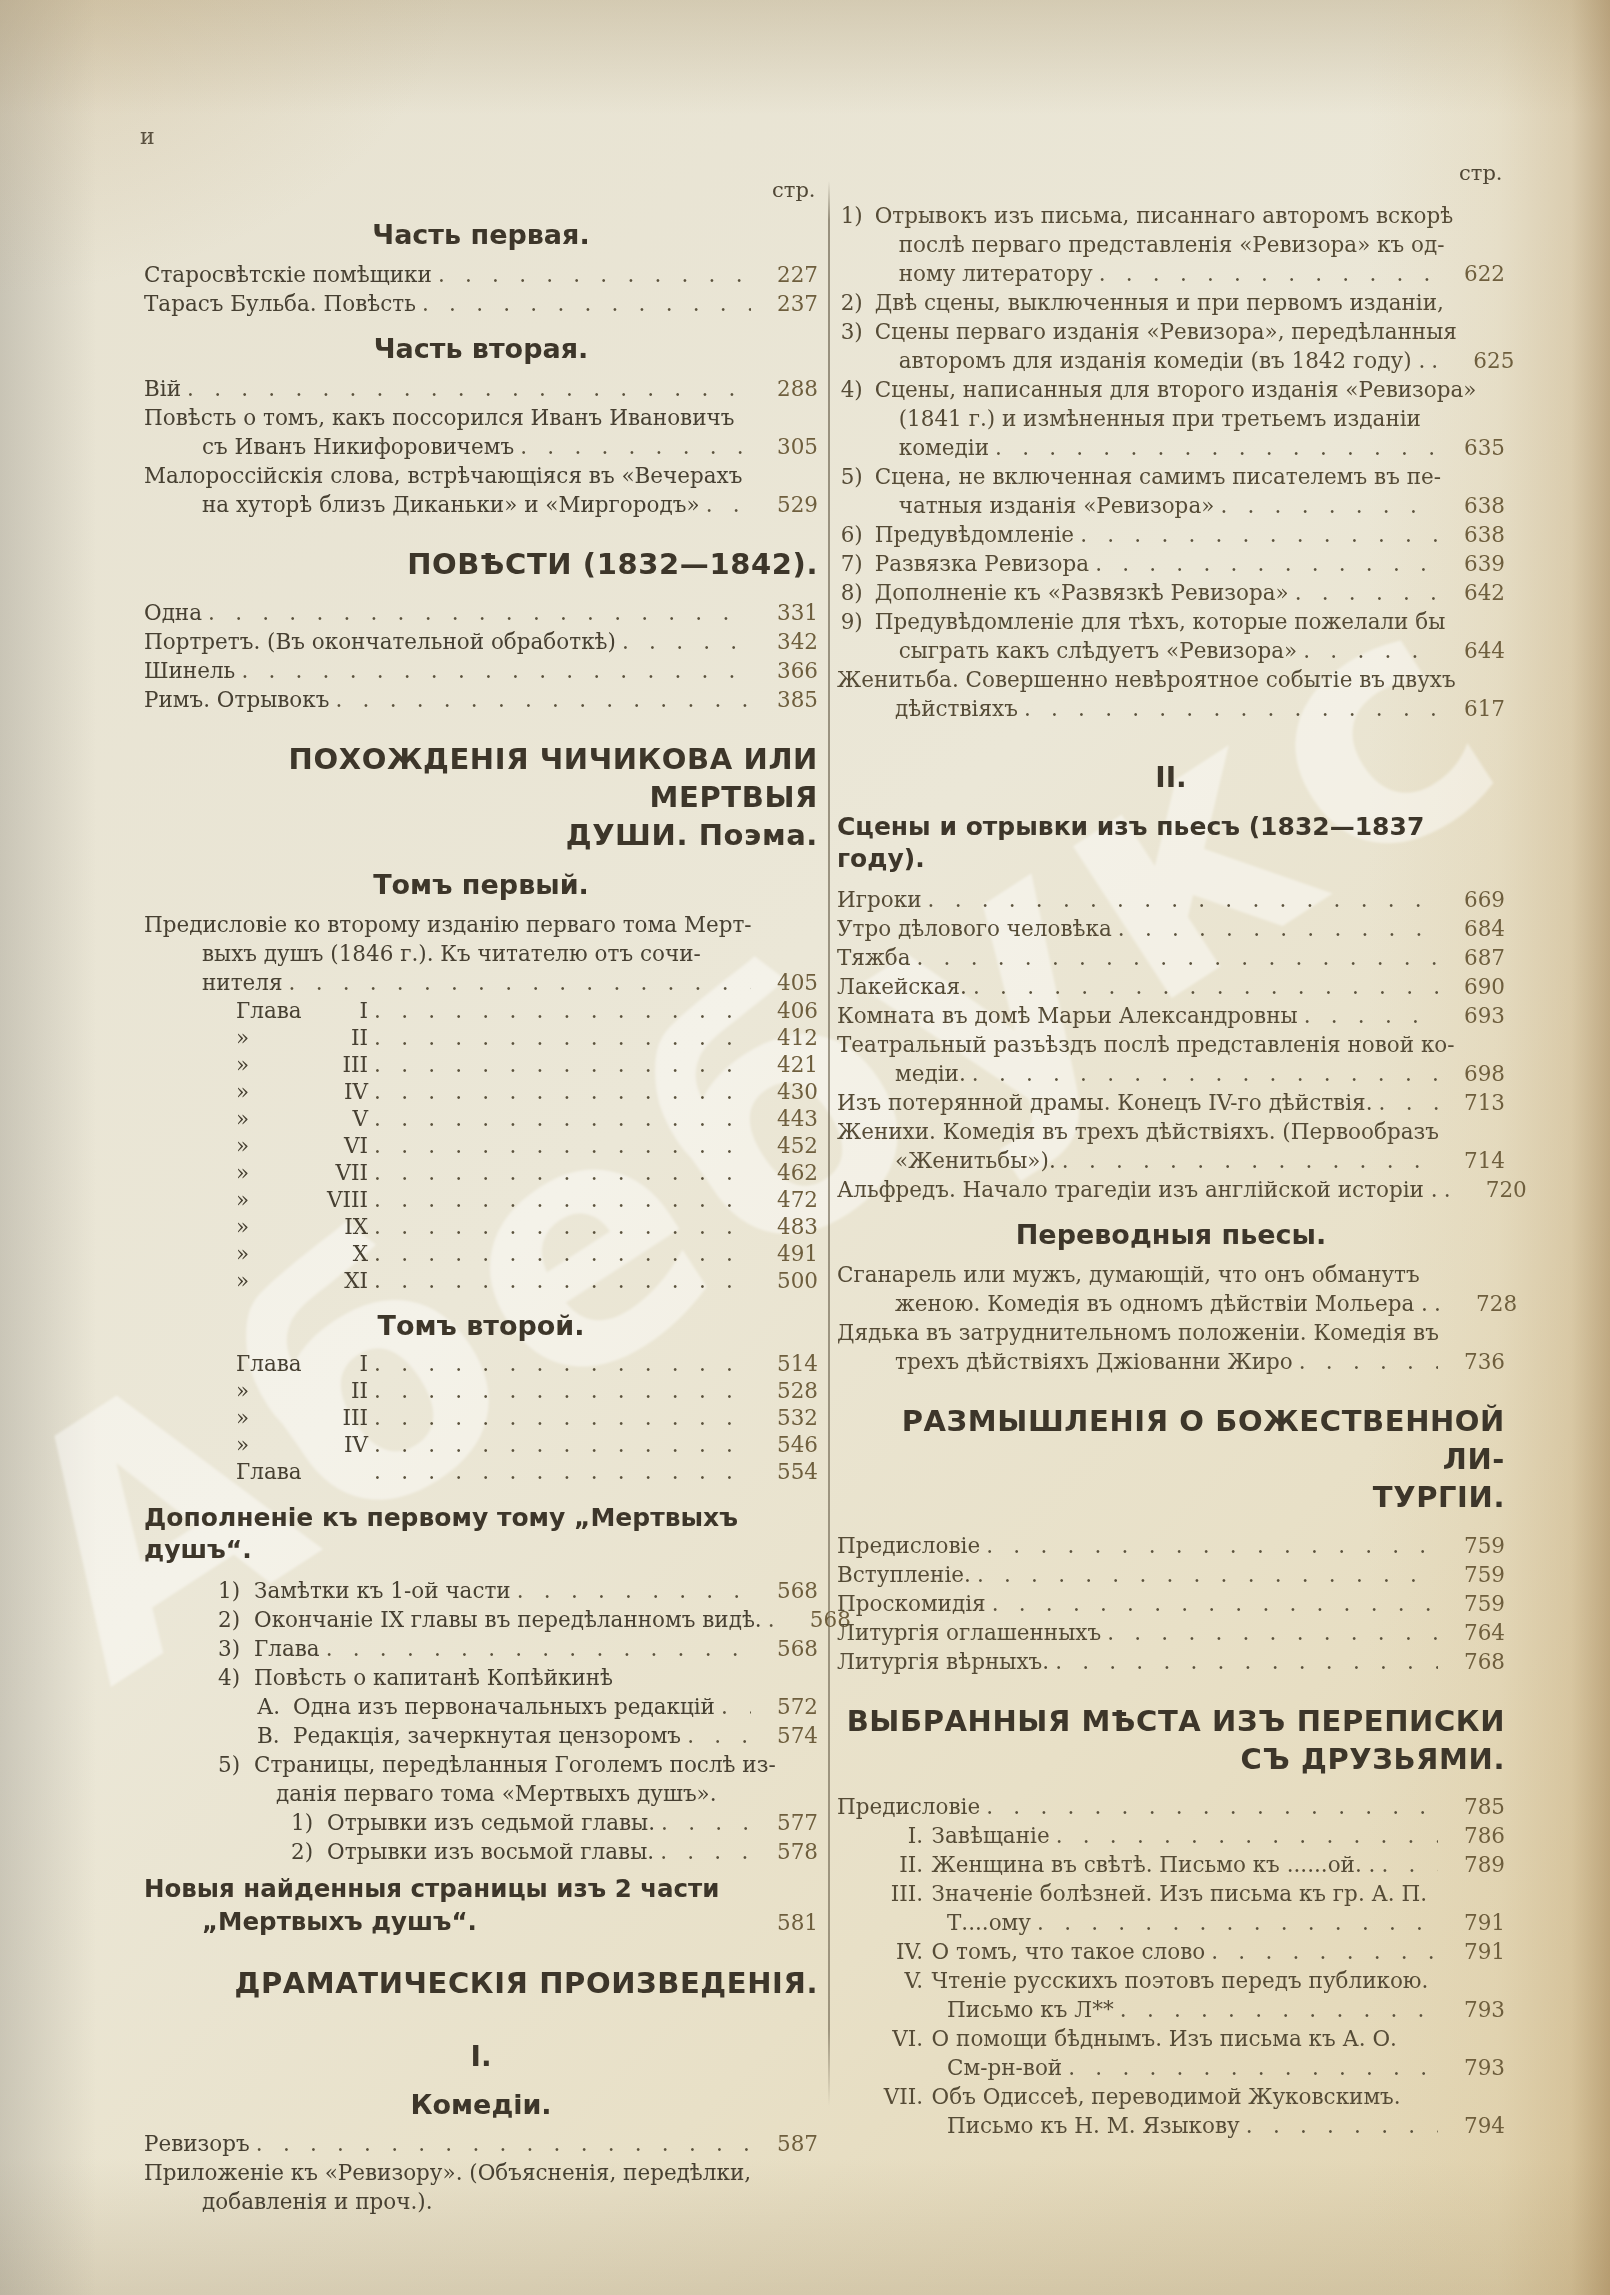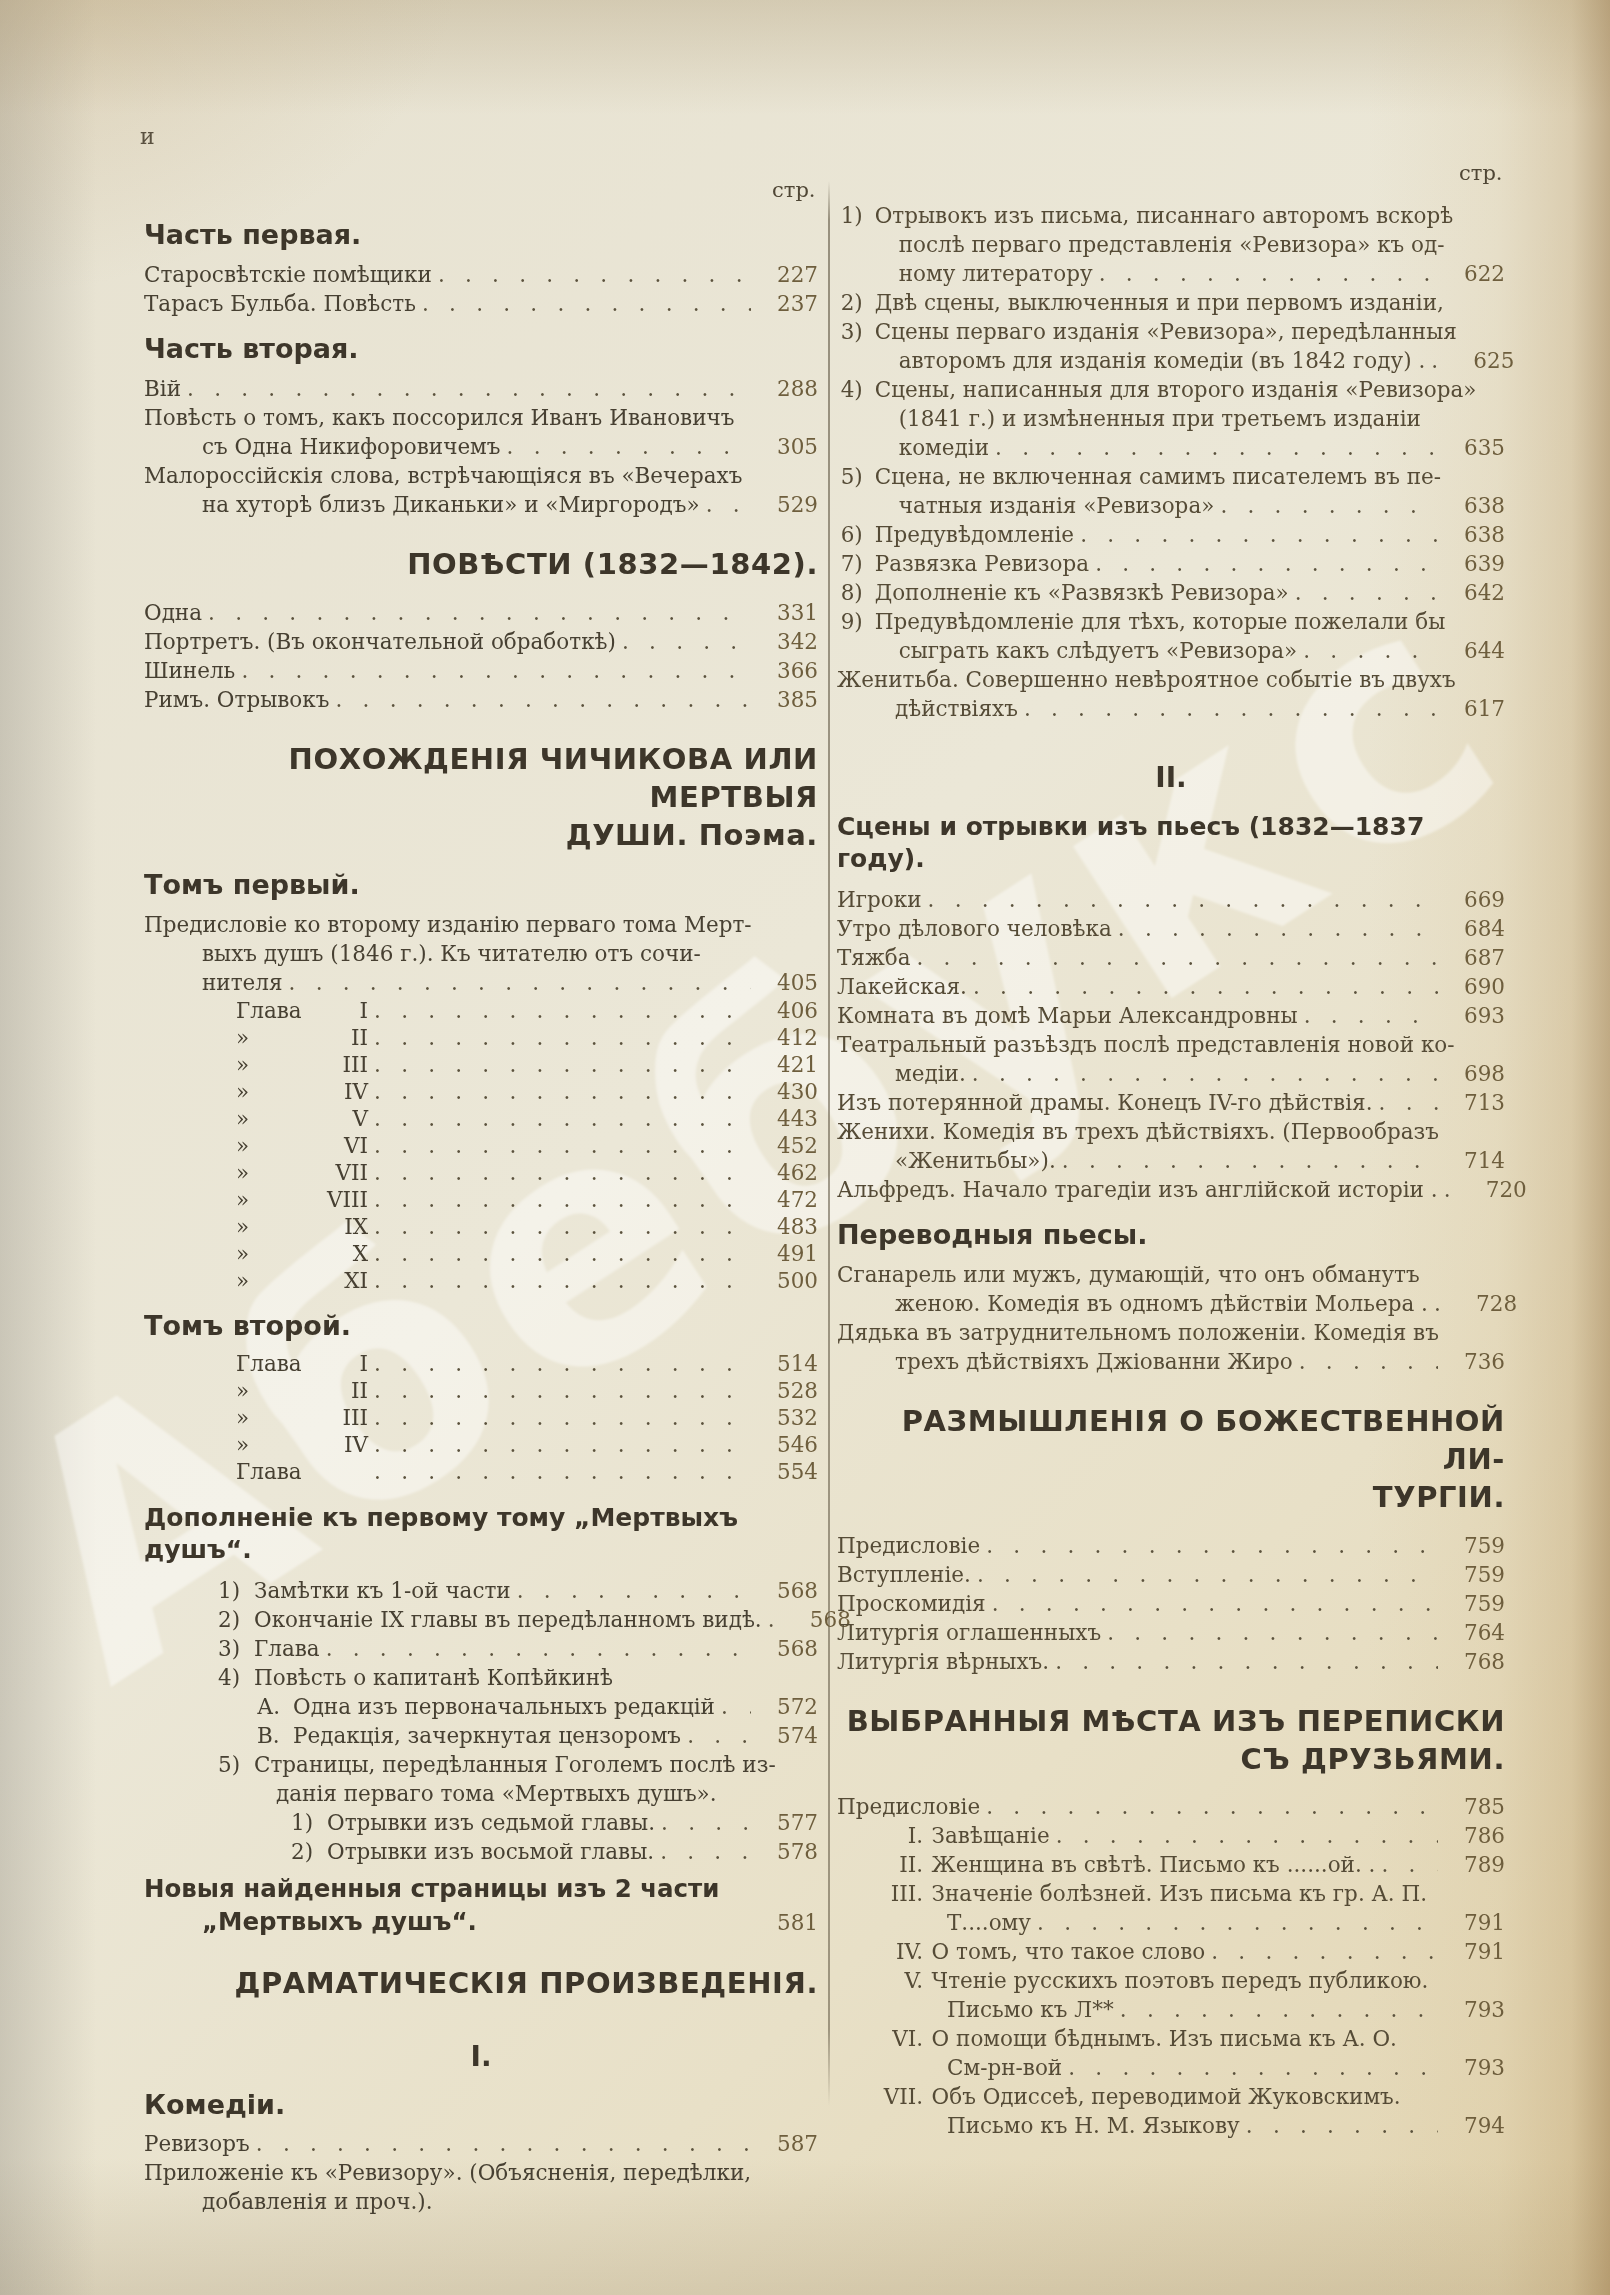--- a/index.html
+++ b/index.html
@@ -39,21 +39,21 @@
   .right .lvl1{margin-left:3.7px;}
   .right .lvl1 .num{min-width:34px;}
   .dots{flex:1;min-width:16px;overflow:hidden;white-space:nowrap;letter-spacing:6.7px;margin:0 6.1px;color:#5b523d;}
   .dots::after{content:". . . . . . . . . . . . . . . . . . . . . . . . . . . . . . . . . . . . . . . . . . . . . . . .";}
   .fill{flex:1;}
   .page{min-width:61px;text-align:right;color:#6e5e3d;white-space:nowrap;}
   .ch{display:flex;align-items:baseline;font-size:21.5px;line-height:27px;}
   .ch-label{margin-left:92px;min-width:83px;white-space:nowrap;}
   .ch-rom{min-width:49px;text-align:right;white-space:nowrap;}
   .h1{font:700 29px/38px "DejaVu Sans",sans-serif;text-align:right;letter-spacing:0.6px;color:#3d362a;margin:26px 0 14.7px;white-space:pre-line;}
-  .h2{font:700 27px/33px "DejaVu Sans",sans-serif;text-align:left;color:#3d362a;margin:14.7px 0 8.6px;}
+  .h2{font:700 27px/33px "DejaVu Sans",sans-serif;text-align:center;color:#3d362a;margin:14.7px 0 8.6px;}
   .h3{font:700 28px/33px "DejaVu Sans",sans-serif;text-align:center;color:#3d362a;margin:38px 0 13.5px;}
   .hl{font:700 25px/32px "DejaVu Sans",sans-serif;color:#3d362a;margin:17px 0 9.8px;}
   .entry.big{margin-top:6.1px;}
   .entry.big .text{font:700 24.5px/33px "DejaVu Sans",sans-serif;color:#3d362a;}
 </style>
 </head>
 <body>
 
 <div class="sheet">
   <div class="watermark">Абебукс</div>
@@ -84,21 +84,21 @@
             <span class="text">Вій</span>
             <span class="dots"></span>
             <span class="page">288</span>
           </div>
         </div>
         <div class="entry">
           <div class="row">
             <span class="text">Повѣсть о томъ, какъ поссорился Иванъ Ивановичъ</span>
           </div>
           <div class="row cont">
-            <span class="text">съ Одна Никифоровичемъ</span>
+            <span class="text">съ Иванъ Никифоровичемъ</span>
             <span class="dots"></span>
             <span class="page">305</span>
           </div>
         </div>
         <div class="entry">
           <div class="row">
             <span class="text">Малороссійскія слова, встрѣчающіяся въ «Вечерахъ</span>
           </div>
           <div class="row cont">
             <span class="text">на хуторѣ близъ Диканьки» и «Миргородъ»</span>

